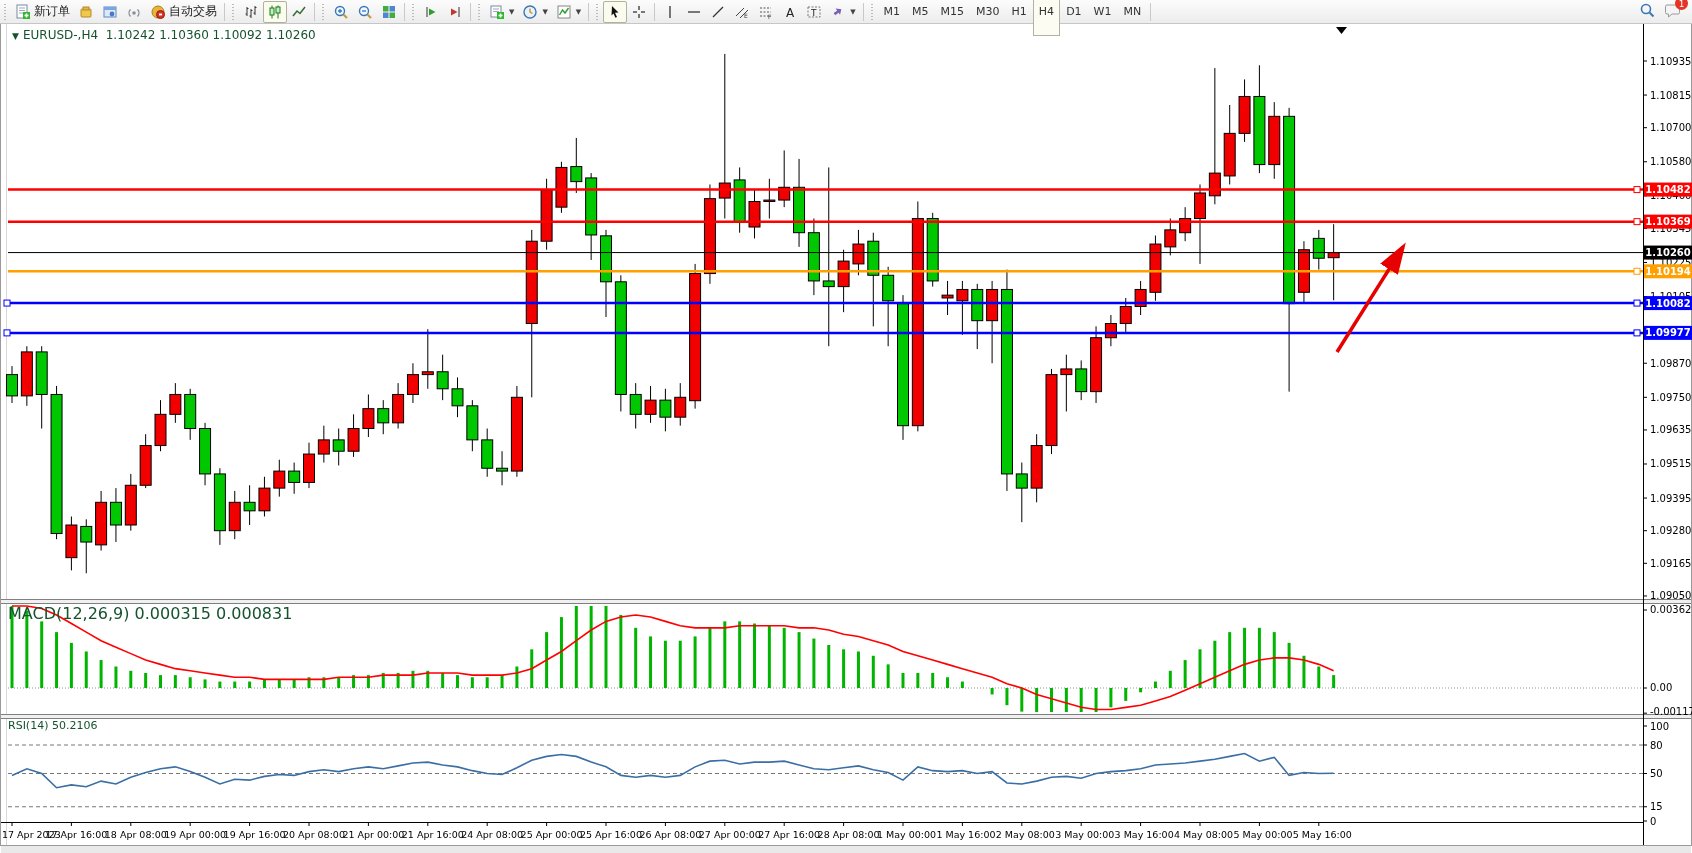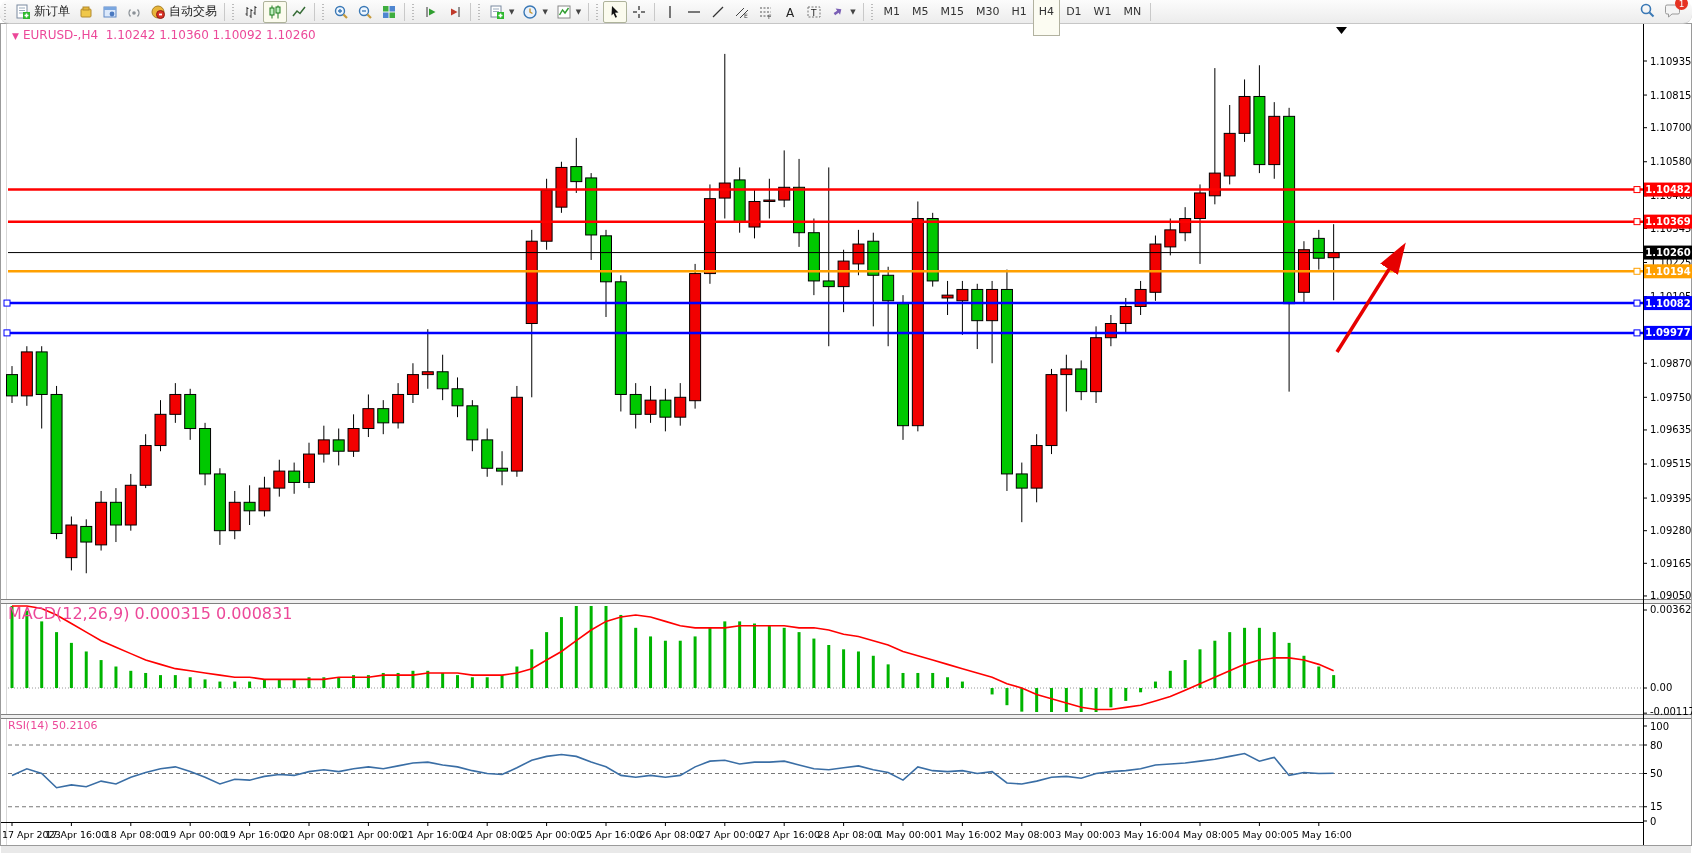--- a/index.html
+++ b/index.html
@@ -1,39 +1,39 @@
 <!DOCTYPE html>
 <html><head>
 <meta charset="utf-8">
 <style>
   html,body{margin:0;padding:0;width:1692px;height:853px;background:#fff;overflow:hidden;
     font-family:"DejaVu Sans","Liberation Sans",sans-serif;}
   #stage{position:relative;width:1692px;height:853px;}
   
   #toolbar{position:absolute;left:0;top:0;width:1692px;height:23px;
     background:linear-gradient(#fcfcfc,#ececec);border-bottom:1px solid #c6c6c6;
-    display:flex;align-items:center;font-size:12px;color:#222;z-index:5;border-radius:9px;}
+    display:flex;align-items:center;font-size:12px;color:#222;z-index:5;}
   .grip{width:7px;height:16px;margin:0 2px;
     background-image:repeating-linear-gradient(#bbb 0 1px,transparent 1px 3px);
     background-size:2px 100%;background-repeat:repeat-y;background-position:2px 0;}
   .tb-sep{width:1px;height:18px;background:#c9c9c9;margin:0 3px;}
   .tb-btn{display:flex;align-items:center;gap:3px;padding:1px 3px;height:18px;
     border:1px solid transparent;border-radius:2px;cursor:default;white-space:nowrap;}
   .tb-btn.active{border:1px solid #aeb39b;background:#fbfbee;}
   .tb-btn svg{display:block;}
   .tb-label{font-size:12px;}
   .dd{font-size:7px;color:#444;margin-left:1px;}
   .tf-btn{padding:15px 5px;height:17px;display:flex;align-items:center;font-size:11px;
     color:#333;border:1px solid transparent;}
   .tf-btn.active{border:1px solid #b2b2a0;background:#fcfcf2;text-align:right;}
   #tb-right{margin-left:auto;display:flex;align-items:center;gap:8px;margin-right:10px;}
   .badge{position:absolute;right:-6px;top:-5px;background:#e63323;color:#fff;font-size:9px;
     border-radius:50%;width:13px;height:13px;display:flex;align-items:center;justify-content:center;}
   
-  .overlay{position:absolute;color:#ec4899;z-index:3;pointer-events:none;}
+  .overlay{position:absolute;color:#14532d;z-index:3;pointer-events:none;}
   #chart-title{left:12px;top:28px;font-size:12px;}
   #chart-title .tri{font-size:9px;margin-right:4px;}
   #macd-label{left:8px;top:604px;font-size:16px;}
   #rsi-label{left:8px;top:719px;font-size:11px;}
 </style>
 </head>
 <body>
 <div id="stage">
 
 <div id="toolbar">

